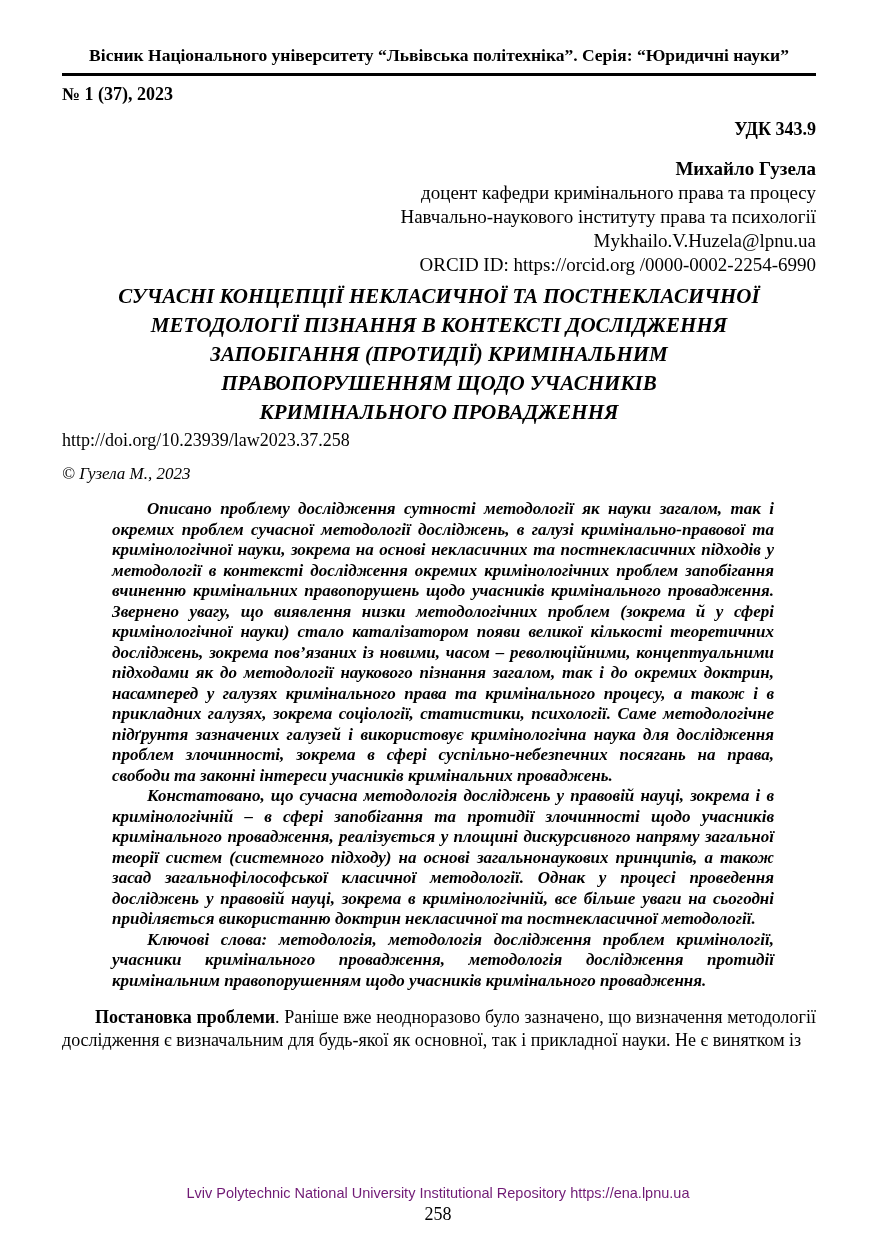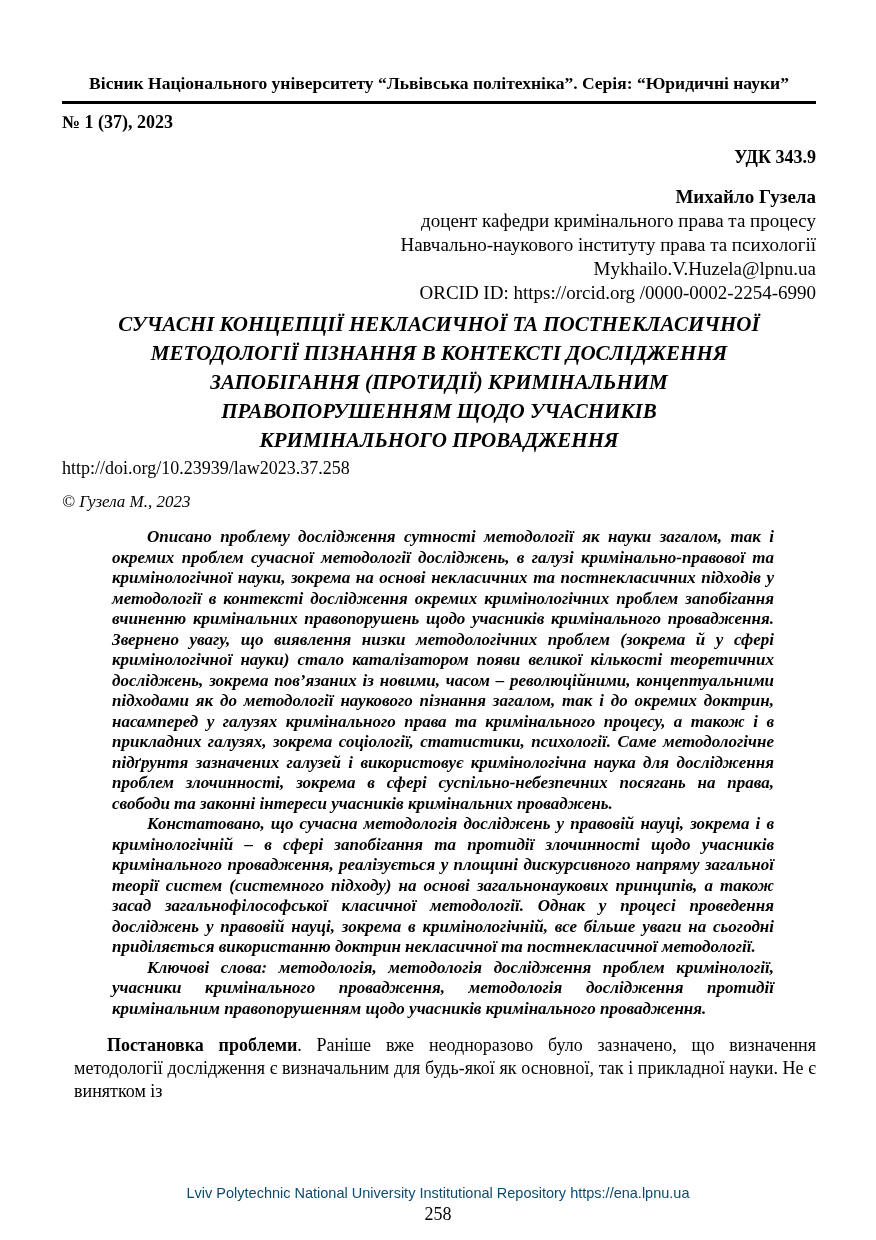--- a/index.html
+++ b/index.html
@@ -6,21 +6,21 @@
   body {
     width: 876px; height: 1240px;
     background: #ffffff;
     color: #000;
     font-family: "Liberation Serif", serif;
     position: relative;
     overflow: hidden;
   }
   .page {
     position: absolute; inset: 0;
-    padding: 72px 60px 0 62px;
+    padding: 44px 60px 0 62px;
     box-sizing: border-box;
   }
   .journal-header {
     font-weight: bold;
     font-size: 17.5px;
     line-height: 23px;
     text-align: center;
     white-space: nowrap;
   }
   .header-rule {
@@ -73,40 +73,40 @@
     font-size: 17px;
     line-height: 20.5px;
     text-align: justify;
   }
   .abstract p {
     margin: 0;
     text-indent: 35px;
     font-style: italic;
   }
   .body-par {
-    margin: 15px 0 0 12px;
+    margin: 15px 0 0 0;
     font-size: 18px;
     line-height: 23px;
     text-align: justify;
     text-indent: 33px;
   }
   .body-lead { font-weight: bold; }
   .page-number {
     position: absolute;
     top: 1204px; left: 0; right: 0;
     text-align: center;
     font-size: 18px;
   }
   .repo-footer {
     position: absolute;
     top: 1185px; left: 0; right: 0;
     text-align: center;
     font-family: "Liberation Sans", sans-serif;
     font-size: 14.5px;
-    color: #0c4a6e;
+    color: #701a75;
   }
 </style>
 </head>
 <body>
 
 <div class="page">
 
   <div class="journal-header">Вісник Національного університету “Львівська політехніка”. Серія: “Юридичні науки”</div>
   <hr class="header-rule">
   <div class="issue-line">№ 1 (37), 2023</div>

